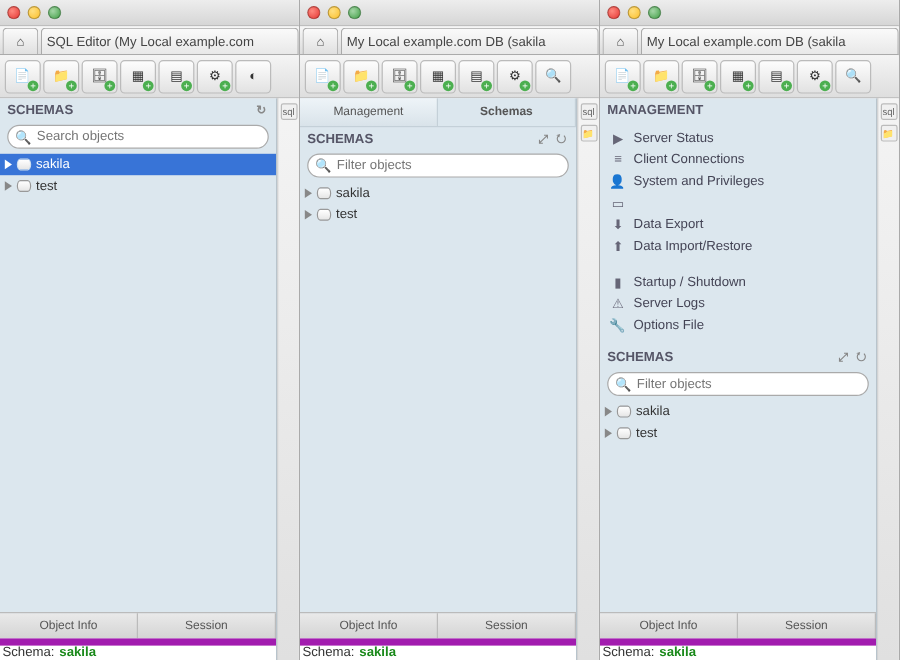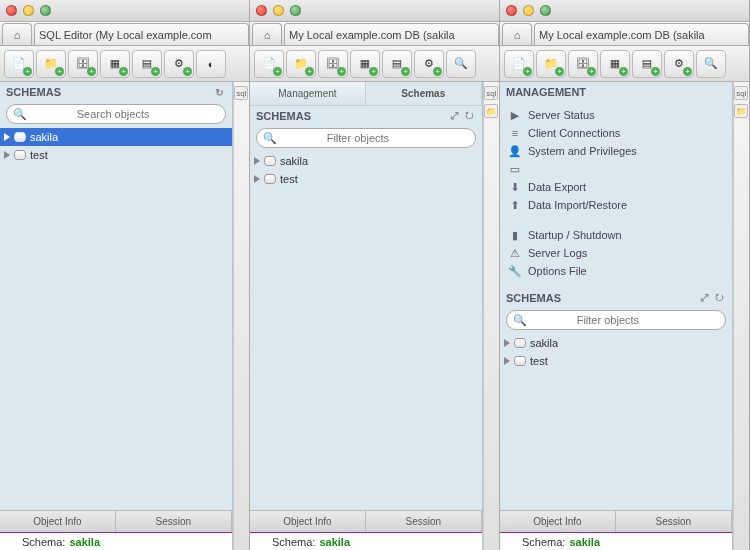--- a/index.html
+++ b/index.html
@@ -21,34 +21,34 @@
 .body { flex: 1; display: flex; min-height: 0; }
 .sidebar { flex: 1; background: #dce7ee; display: flex; flex-direction: column; border-right: 1px solid #b8c4cc; }
 .vstrip { width: 18px; background: linear-gradient(#f4f4f4,#e0e0e0); border-left: 1px solid #ccc; display:flex; flex-direction:column; align-items:center; padding-top:4px; gap:4px;}
 .vicon { width:14px; height:14px; background:#f0f0f0; border:1px solid #bbb; border-radius:2px; font-size:8px; color:#666; display:flex;align-items:center;justify-content:center;}
 .subtabs { height: 24px; background: #e4ecf2; display: flex; border-bottom: 1px solid #c4d0d8; }
 .subtab { flex: 1; display: flex; align-items: center; justify-content: center; font-size: 10px; color: #555; border-right: 1px solid #c4d0d8; background: linear-gradient(#eef4f8,#d9e3ea); }
 .subtab.active { background: linear-gradient(#dce7ee,#dce7ee); font-weight: bold; }
 .sechead { height: 20px; padding: 0 6px; display: flex; align-items: center; justify-content: space-between; font-size: 11px; font-weight: bold; color: #556; }
 .sechead .ctrls { font-size: 10px; color: #888; letter-spacing: 2px; }
 .search { margin: 2px 6px 4px 6px; height: 20px; background: #fff; border: 1px solid #aaa; border-radius: 10px; display: flex; align-items: center; padding: 0 6px; gap: 4px; }
-.search input { border: none; outline: none; flex: 1; font-size: 11px; background: transparent; margin-left: 46px; }
+.search input { border: none; outline: none; flex: 1; font-size: 11px; background: transparent; }
 .tree { flex: 1; overflow: auto; }
 .trow { height: 18px; display: flex; align-items: center; padding: 0 4px; gap: 4px; font-size: 11px; color: #333; }
 .trow.sel { background: #3874d7; color: #fff; }
 .disc { width: 0; height: 0; border-top: 4px solid transparent; border-bottom: 4px solid transparent; border-left: 6px solid #888; }
 .trow.sel .disc { border-left-color: #fff; }
 .dbicon { width: 12px; height: 10px; border: 1px solid #999; border-radius: 3px/5px; background: linear-gradient(#fff,#e6e6e6); }
 .trow.sel .dbicon { border-color: #cde; }
 .mgmt { padding: 4px 4px 8px 4px; }
 .mrow { height: 18px; display: flex; align-items: center; gap: 6px; padding: 0 4px; color: #445; font-size: 11px; }
 .micon { width: 14px; height: 14px; display: flex; align-items: center; justify-content: center; color: #667; font-size: 11px;}
 .bottomtabs { height: 22px; background: linear-gradient(#eaeaea,#d4d4d4); border-top: 1px solid #bbb; display: flex; }
 .btab { flex: 1; display: flex; align-items: center; justify-content: center; font-size: 10px; color: #555; border-right: 1px solid #bbb; }
-.status { height: 18px; background: #fff; border-top: 1px solid #a21caf; padding: 0 22px; display: flex; align-items: center; font-size: 11px; }
+.status { height: 18px; background: #fff; border-top: 6px solid #a21caf; padding: 0 2px; display: flex; align-items: center; font-size: 11px; }
 .status .v { color: #1b8a1b; font-weight: bold; margin-left: 4px; }
 .spacer { flex: 1; }
 </style>
 </head>
 <body>
 
 <div class="window w1">
   <div class="titlebar">
     <div class="traffic">
       <div class="dot red"></div>

